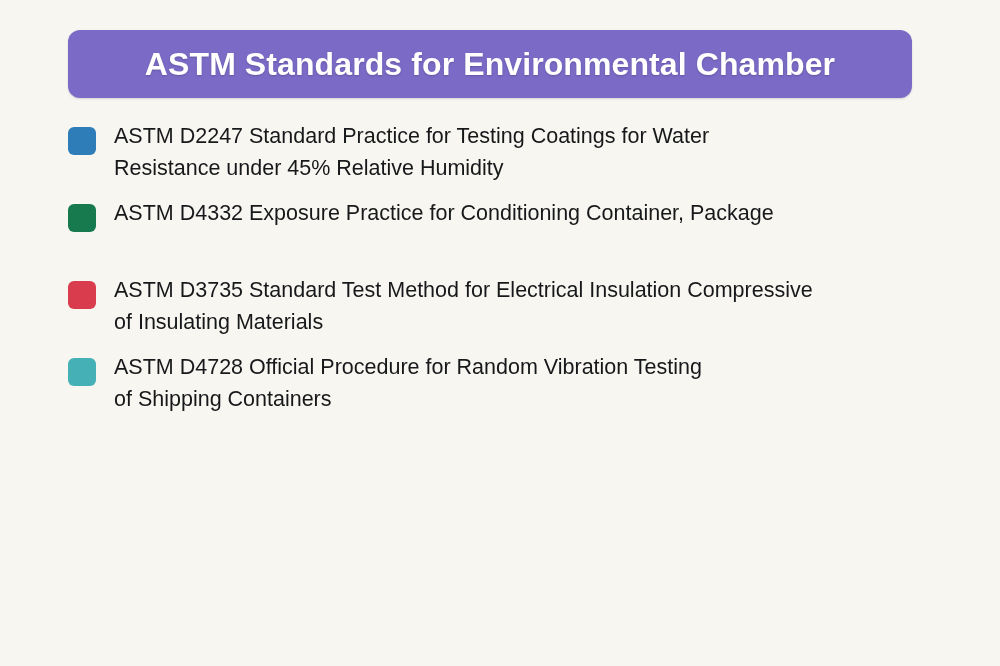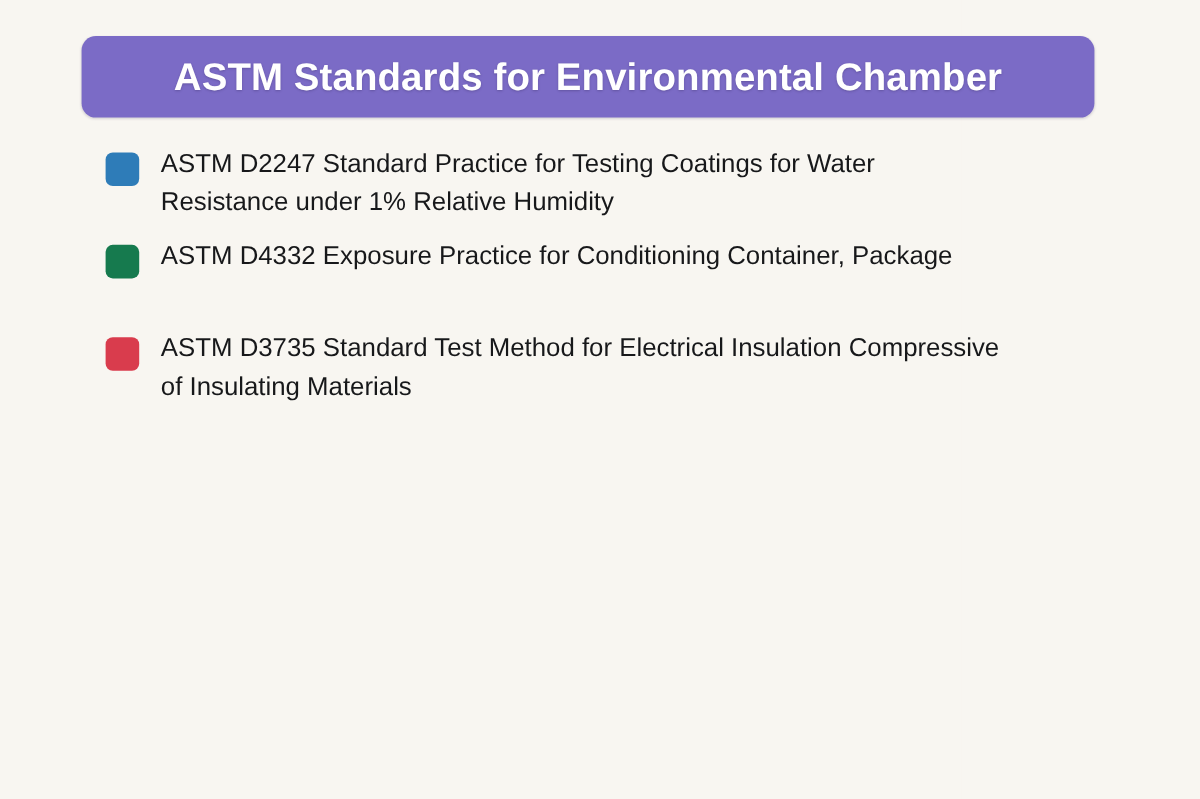--- a/index.html
+++ b/index.html
@@ -51,21 +51,20 @@
     left: 0;
     top: 118px;
     width: 1000px;
   }
   .std-item {
     display: flex;
     align-items: flex-start;
     padding: 0 0 0 68px;
     height: 77px;
     box-sizing: border-box;
-    margin-left: 20px;
   }
   .swatch {
     flex: 0 0 auto;
     width: 28px;
     height: 28px;
     border-radius: 6px;
     margin-top: 9px;
     margin-right: 18px;
   }
   .std-text {
@@ -89,37 +88,44 @@
   <div class="header-banner">
     <div class="header-title">ASTM Standards for Environmental Chamber</div>
   </div>
 
   <div class="std-list">
 
     <div class="std-item">
       <span class="swatch" style="background:#2E7CB8"></span>
       <div class="std-text">
         <span class="std-line">ASTM D2247 Standard Practice for Testing Coatings for Water</span>
-        <span class="std-line">Resistance under 1% Relative Humidity</span>
+        <span class="std-line">Resistance under 45% Relative Humidity</span>
       </div>
     </div>
 
 
     <div class="std-item">
       <span class="swatch" style="background:#167A4E"></span>
       <div class="std-text">
         <span class="std-line">ASTM D4332 Exposure Practice for Conditioning Container, Package</span>
       </div>
     </div>
 
     <div class="std-item">
       <span class="swatch" style="background:#D93C4D"></span>
       <div class="std-text">
         <span class="std-line">ASTM D3735 Standard Test Method for Electrical Insulation Compressive</span>
         <span class="std-line">of Insulating Materials</span>
       </div>
     </div>
 
 
+    <div class="std-item">
+      <span class="swatch" style="background:#45B0B6"></span>
+      <div class="std-text">
+        <span class="std-line">ASTM D4728 Official Procedure for Random Vibration Testing</span>
+        <span class="std-line">of Shipping Containers</span>
+      </div>
+    </div>
 
 
   </div>
 </div>
 
 </body></html>

